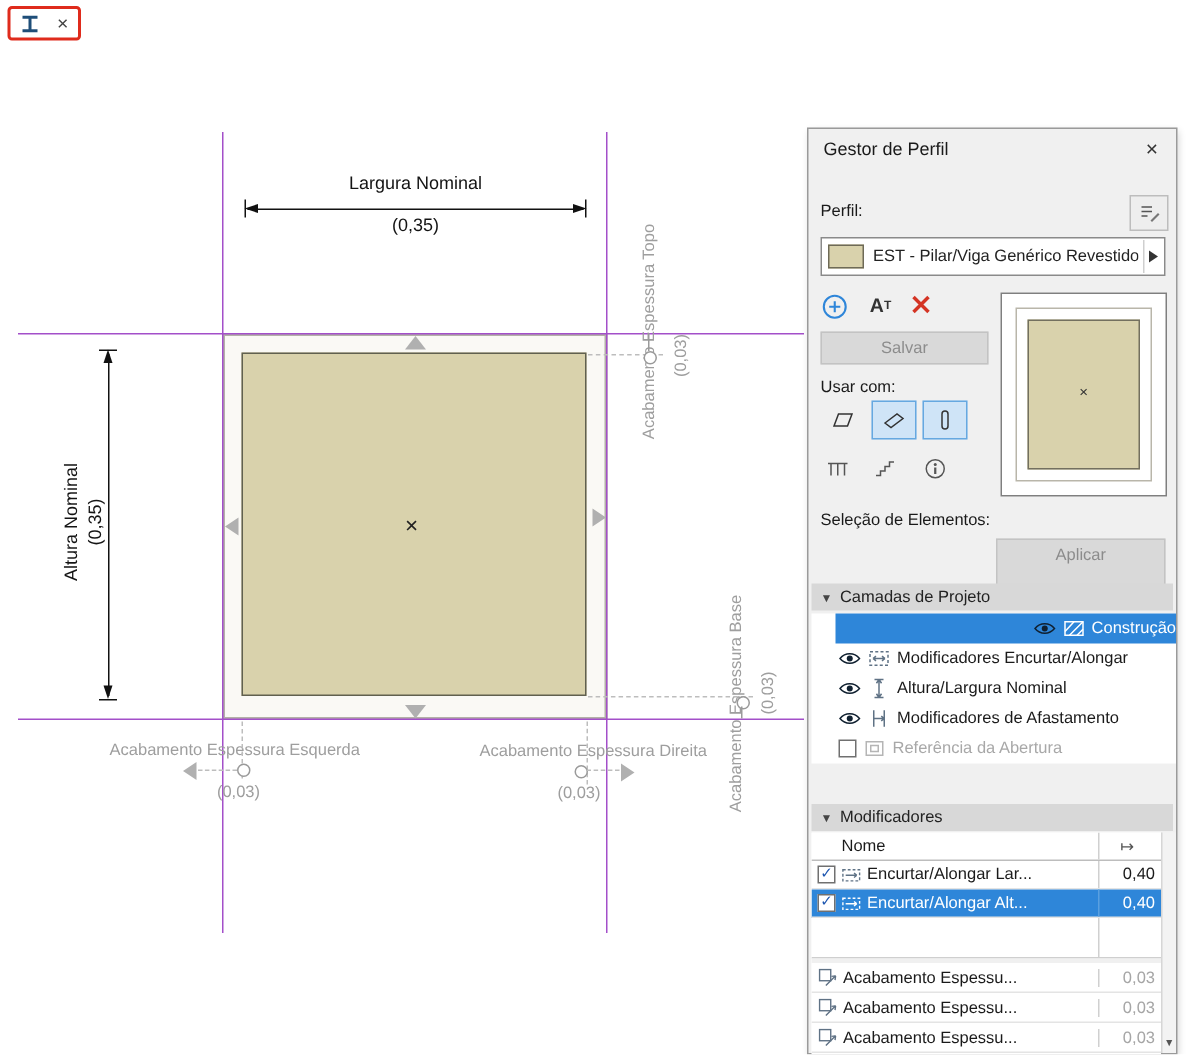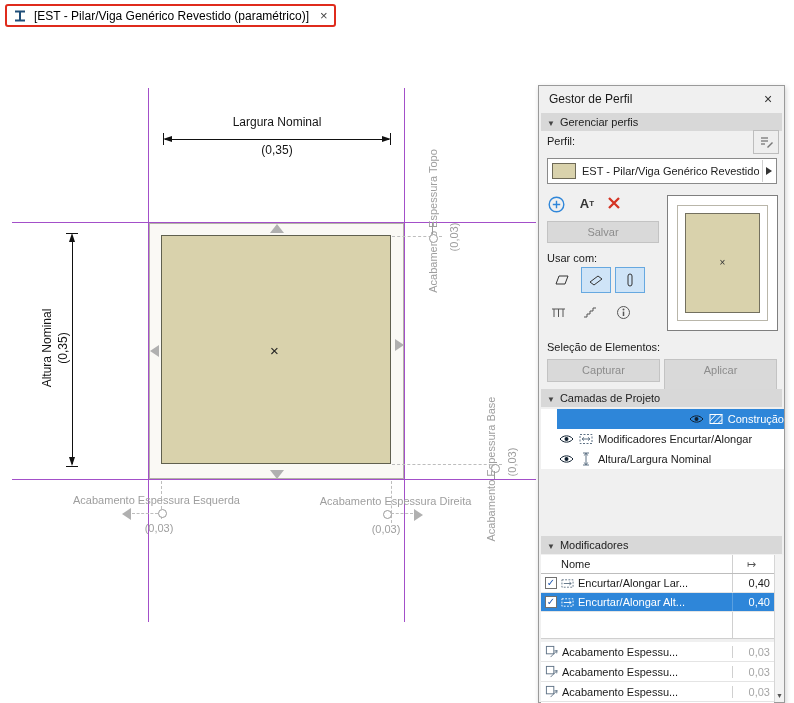--- a/index.html
+++ b/index.html
@@ -89,21 +89,20 @@
 <body>
 
 <div class="screen">
 
   <div class="tabwrap">
     <span>
       <svg width="14" height="14" viewBox="0 0 14 14">
           <path d="M2 2.5 H12 M2 11.5 H12 M7 2.5 V11.5" stroke="#1f4e79" stroke-width="2" fill="none"></path>
         </svg>
     </span>
-    <span class="tab-title">[EST - Pilar/Viga Genérico Revestido (paramétrico)]</span>
     <span class="tab-close">×</span>
   </div>
 
   <div class="canvas">
 
     <div class="outer-square" style="left:148px;top:222px;width:253px;height:254px"></div>
     <div class="inner-square" style="left:161px;top:235px;width:228px;height:227px"></div>
 
     <div class="pline v" style="left:148px;top:88px;height:534px"></div>
     <div class="pline v" style="left:404px;top:88px;height:534px"></div>
@@ -157,21 +156,20 @@
     <div class="dash-v" style="left:391px;top:481px;height:42px"></div>
     <div class="mk-circle" style="left:383px;top:510px"></div>
     <div class="dash-h" style="left:391px;top:513px;width:22px"></div>
     <div class="dimtext gray" style="left:362px;top:523px;width:48px">(0,03)</div>
   </div>
 
   <div class="panel">
     <div class="p-title">Gestor de Perfil</div>
     <div class="p-close">×</div>
 
-    <div class="sec-hdr" style="top:27px"><span class="sec-tri">▼</span><span>Gerenciar perfis</span></div>
 
     <div class="plabel" style="left:8px;top:49px">Perfil:</div>
     <div class="btn-ic">
       <span>
         <svg width="15" height="14" viewBox="0 0 15 14">
             <path d="M2 3 H9 M2 6 H9 M2 9 H6" stroke="#555" fill="none"></path>
             <path d="M8 12 L13 7 L14 8 L9 13 Z" fill="#777"></path>
           </svg>
       </span>
     </div>
@@ -237,21 +235,20 @@
     </div>
     <div class="mini-ic" style="left:74px;top:216px;width:20px;height:20px">
       <svg width="15" height="15" viewBox="0 0 15 15">
           <circle cx="7.5" cy="7.5" r="6" stroke="#555" fill="none"></circle>
           <circle cx="7.5" cy="4.6" r="1" fill="#555"></circle>
           <path d="M7.5 6.6 V11" stroke="#555" stroke-width="1.5"></path>
         </svg>
     </div>
 
     <div class="plabel" style="left:8px;top:255px">Seleção de Elementos:</div>
-    <div class="btn" style="left:8px;top:273px;width:113px;height:23px;line-height:21px">Capturar</div>
     <div class="btn" style="left:125px;top:273px;width:113px;height:37px;line-height:21px">Aplicar</div>
 
     <div class="sec-hdr" style="top:303px"><span class="sec-tri">▼</span><span>Camadas de Projeto</span></div>
 
     <div class="layers">
       <div class="lrow sel">
         <span class="gut"></span>
         <span class="body">
           <svg width="15" height="10" viewBox="0 0 15 10">
               <path d="M1 5 C4.5 .8 10.5 .8 14 5 C10.5 9.2 4.5 9.2 1 5 Z" fill="none" stroke="#102030"></path>
@@ -282,20 +279,44 @@
         <span class="gut"></span>
         <span class="body">
           <svg width="15" height="10" viewBox="0 0 15 10">
               <path d="M1 5 C4.5 .8 10.5 .8 14 5 C10.5 9.2 4.5 9.2 1 5 Z" fill="none" stroke="#102030"></path>
               <circle cx="7.5" cy="5" r="2" fill="#102030"></circle>
             </svg>
           <svg width="14" height="14" viewBox="0 0 14 14">
               <path d="M4 1 H10 M4 13 H10 M7 1 V13 M7 1 l-1.7 2.5 M7 1 l1.7 2.5 M7 13 l-1.7 -2.5 M7 13 l1.7 -2.5" stroke="#5f7285" fill="none"></path>
             </svg>
           <span class="lbl">Altura/Largura Nominal</span>
+        </span>
+      </div>
+      <div class="lrow">
+        <span class="gut"></span>
+        <span class="body">
+          <svg width="15" height="10" viewBox="0 0 15 10">
+              <path d="M1 5 C4.5 .8 10.5 .8 14 5 C10.5 9.2 4.5 9.2 1 5 Z" fill="none" stroke="#102030"></path>
+              <circle cx="7.5" cy="5" r="2" fill="#102030"></circle>
+            </svg>
+          <svg width="14" height="14" viewBox="0 0 14 14">
+              <path d="M3.5 1.5 V12.5 M10.5 1.5 V12.5 M3.5 7 H10.5 M10.5 7 l-2 -1.6 M10.5 7 l-2 1.6" stroke="#5f7285" fill="none"></path>
+            </svg>
+          <span class="lbl">Modificadores de Afastamento</span>
+        </span>
+      </div>
+      <div class="lrow dis">
+        <span class="gut"></span>
+        <span class="body">
+          <span class="cb"></span>
+          <svg width="14" height="14" viewBox="0 0 14 14">
+              <rect x="1.5" y="2.5" width="11" height="9" fill="none" stroke="#b5b5b5"></rect>
+              <rect x="4.5" y="5" width="5" height="4" fill="none" stroke="#b5b5b5"></rect>
+            </svg>
+          <span class="lbl">Referência da Abertura</span>
         </span>
       </div>
     </div>
 
     <div class="sec-hdr" style="top:450px"><span class="sec-tri">▼</span><span>Modificadores</span></div>
 
     <div class="modarea">
       <div class="trow thead">
         <span class="name">Nome</span>
         <span class="val">↦</span>

